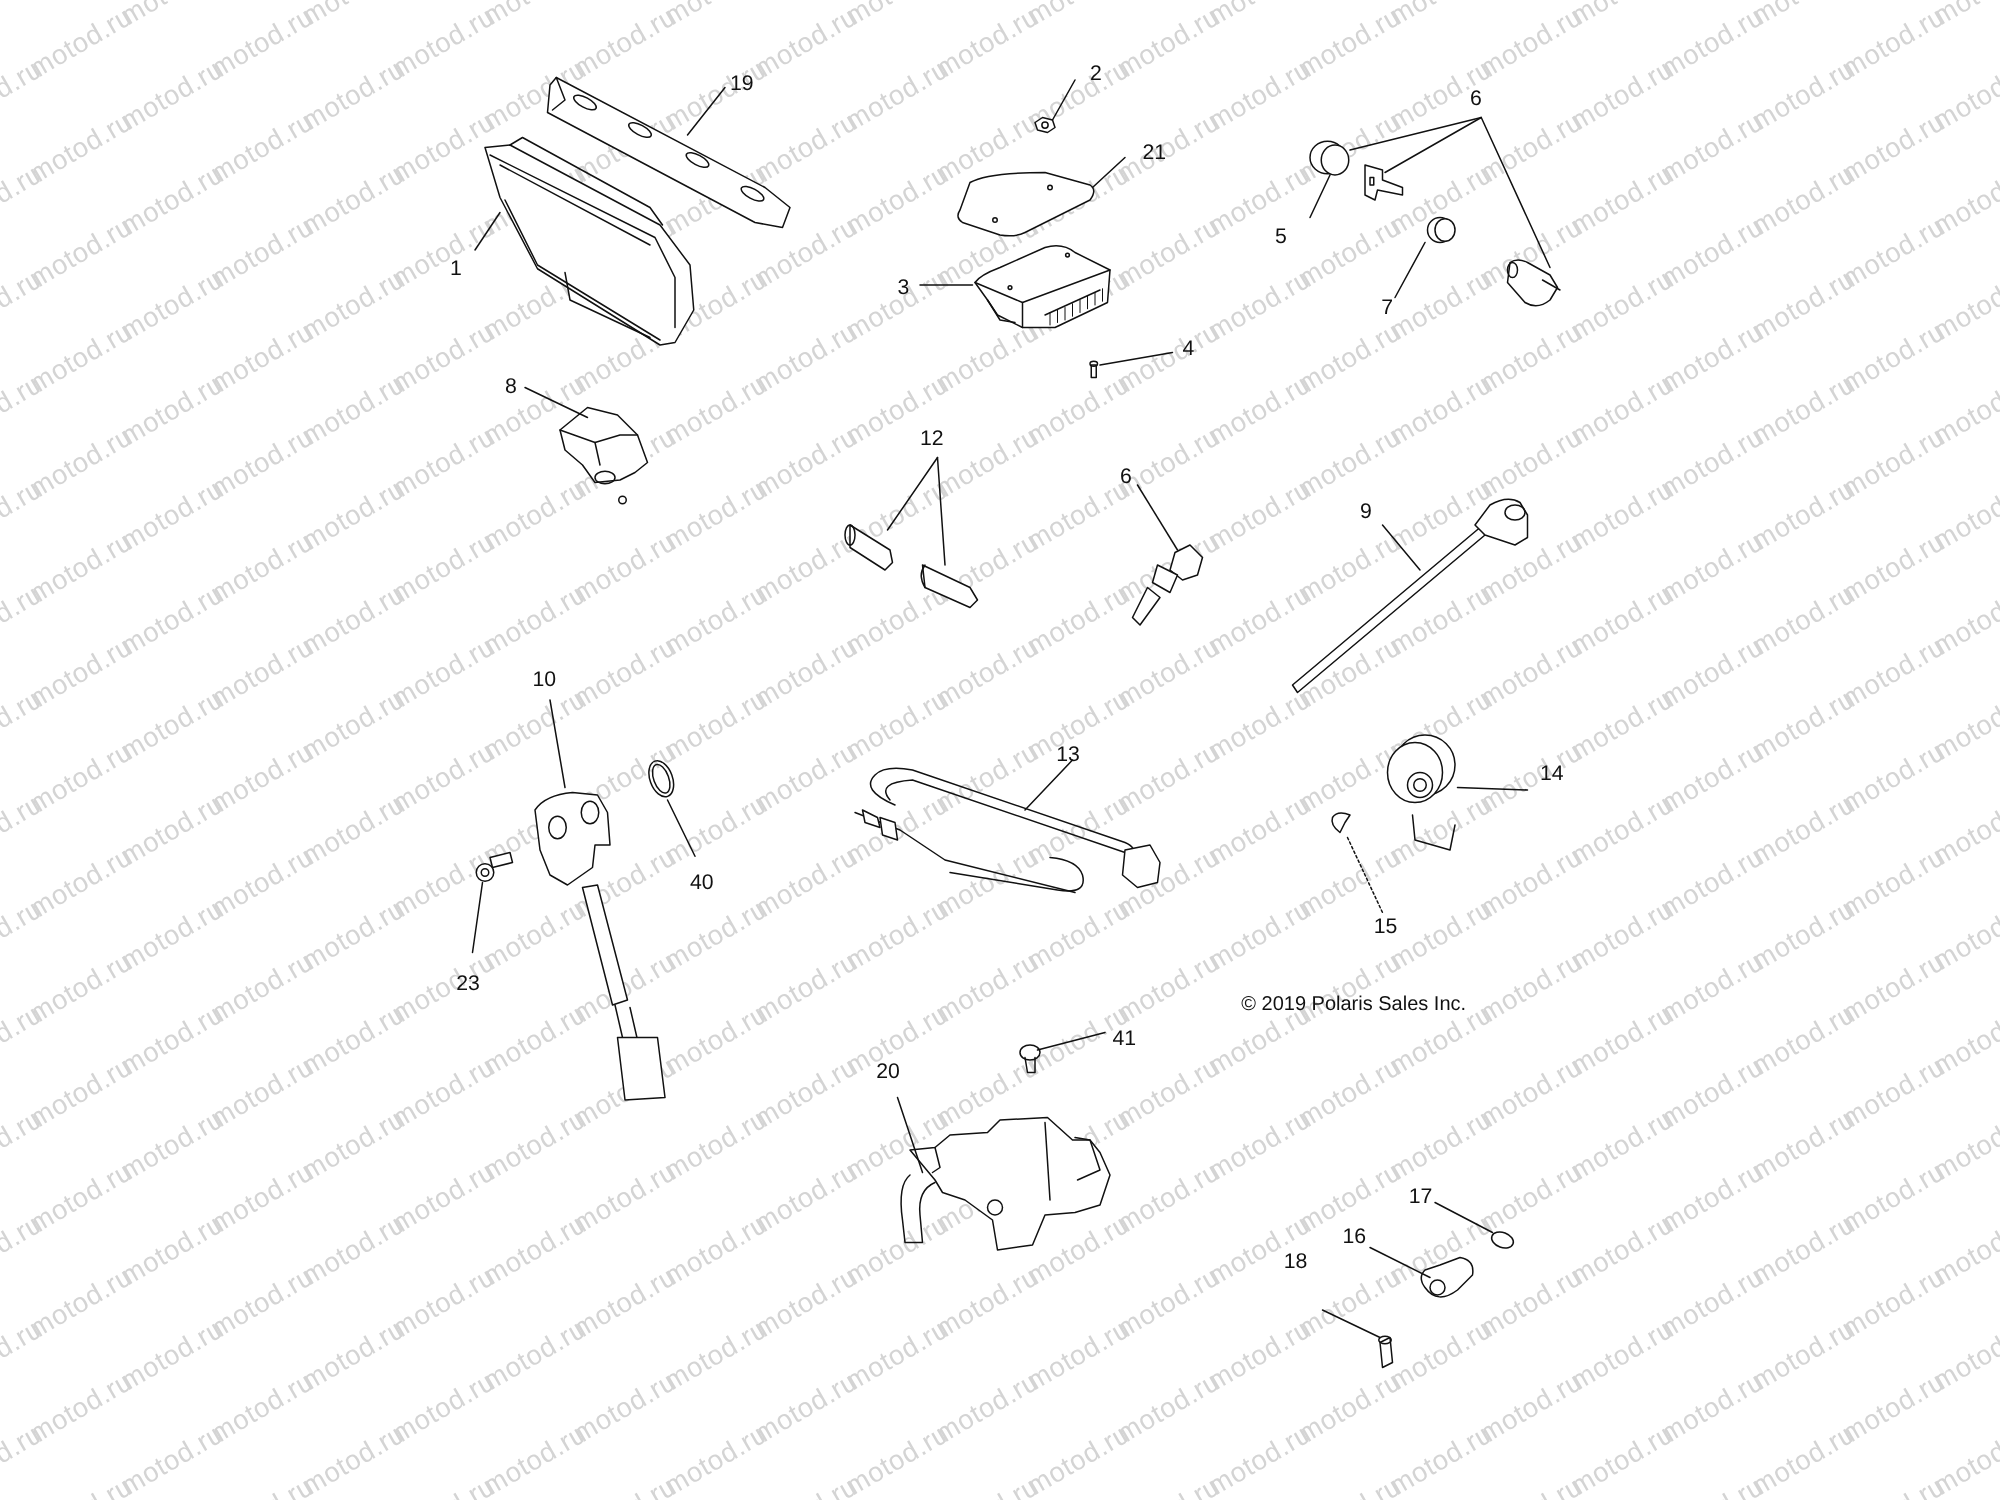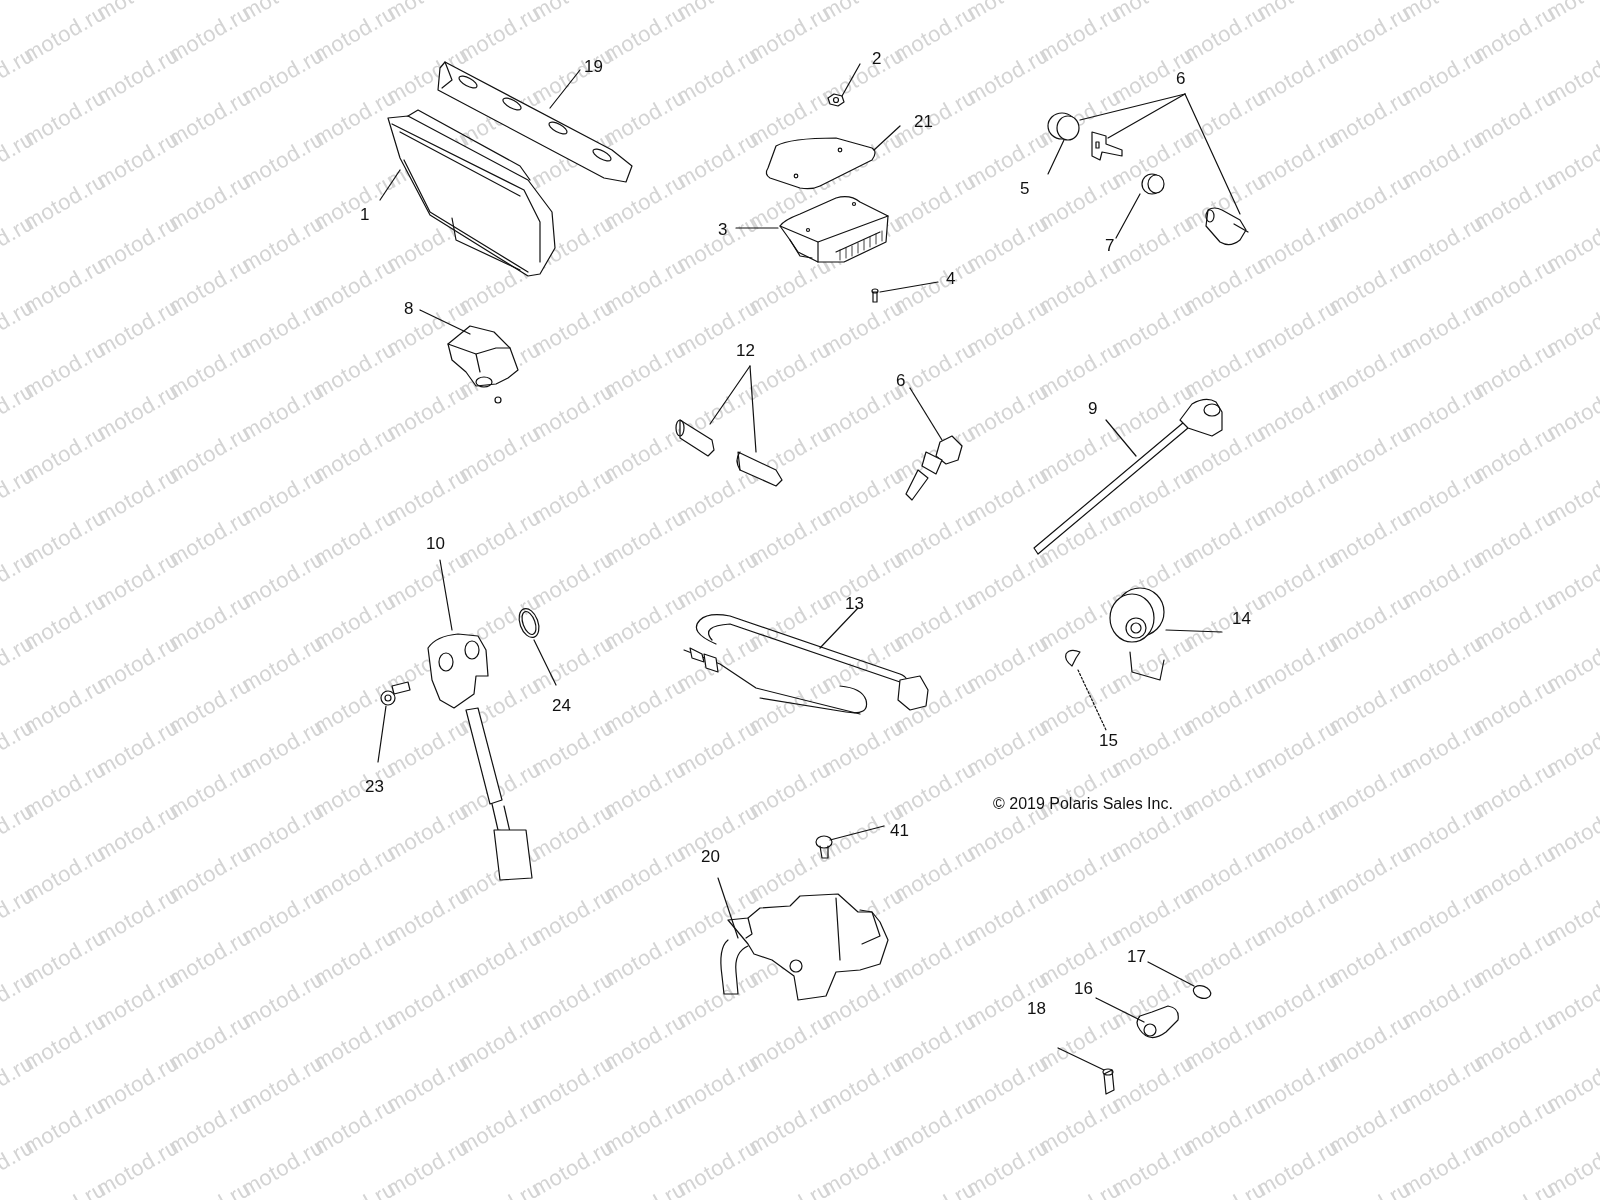--- a/index.html
+++ b/index.html
@@ -579,16 +579,16 @@
   <span class="callout" style="left:1232px;top:610px">14</span>
   <span class="callout" style="left:1099px;top:732px">15</span>
   <span class="callout" style="left:1074px;top:980px">16</span>
   <span class="callout" style="left:1127px;top:948px">17</span>
   <span class="callout" style="left:1027px;top:1000px">18</span>
   <span class="callout" style="left:584px;top:58px">19</span>
   <span class="callout" style="left:701px;top:848px">20</span>
   <span class="callout" style="left:914px;top:113px">21</span>
   <span class="callout" style="left:890px;top:822px">41</span>
   <span class="callout" style="left:365px;top:778px">23</span>
-  <span class="callout" style="left:552px;top:697px">24</span>
+  <span class="callout" style="left:552px;top:697px">40</span>
 </div>
 
 <span class="copyright" style="left:993px;top:795px">© 2019 Polaris Sales Inc.</span>
 
 </body></html>

